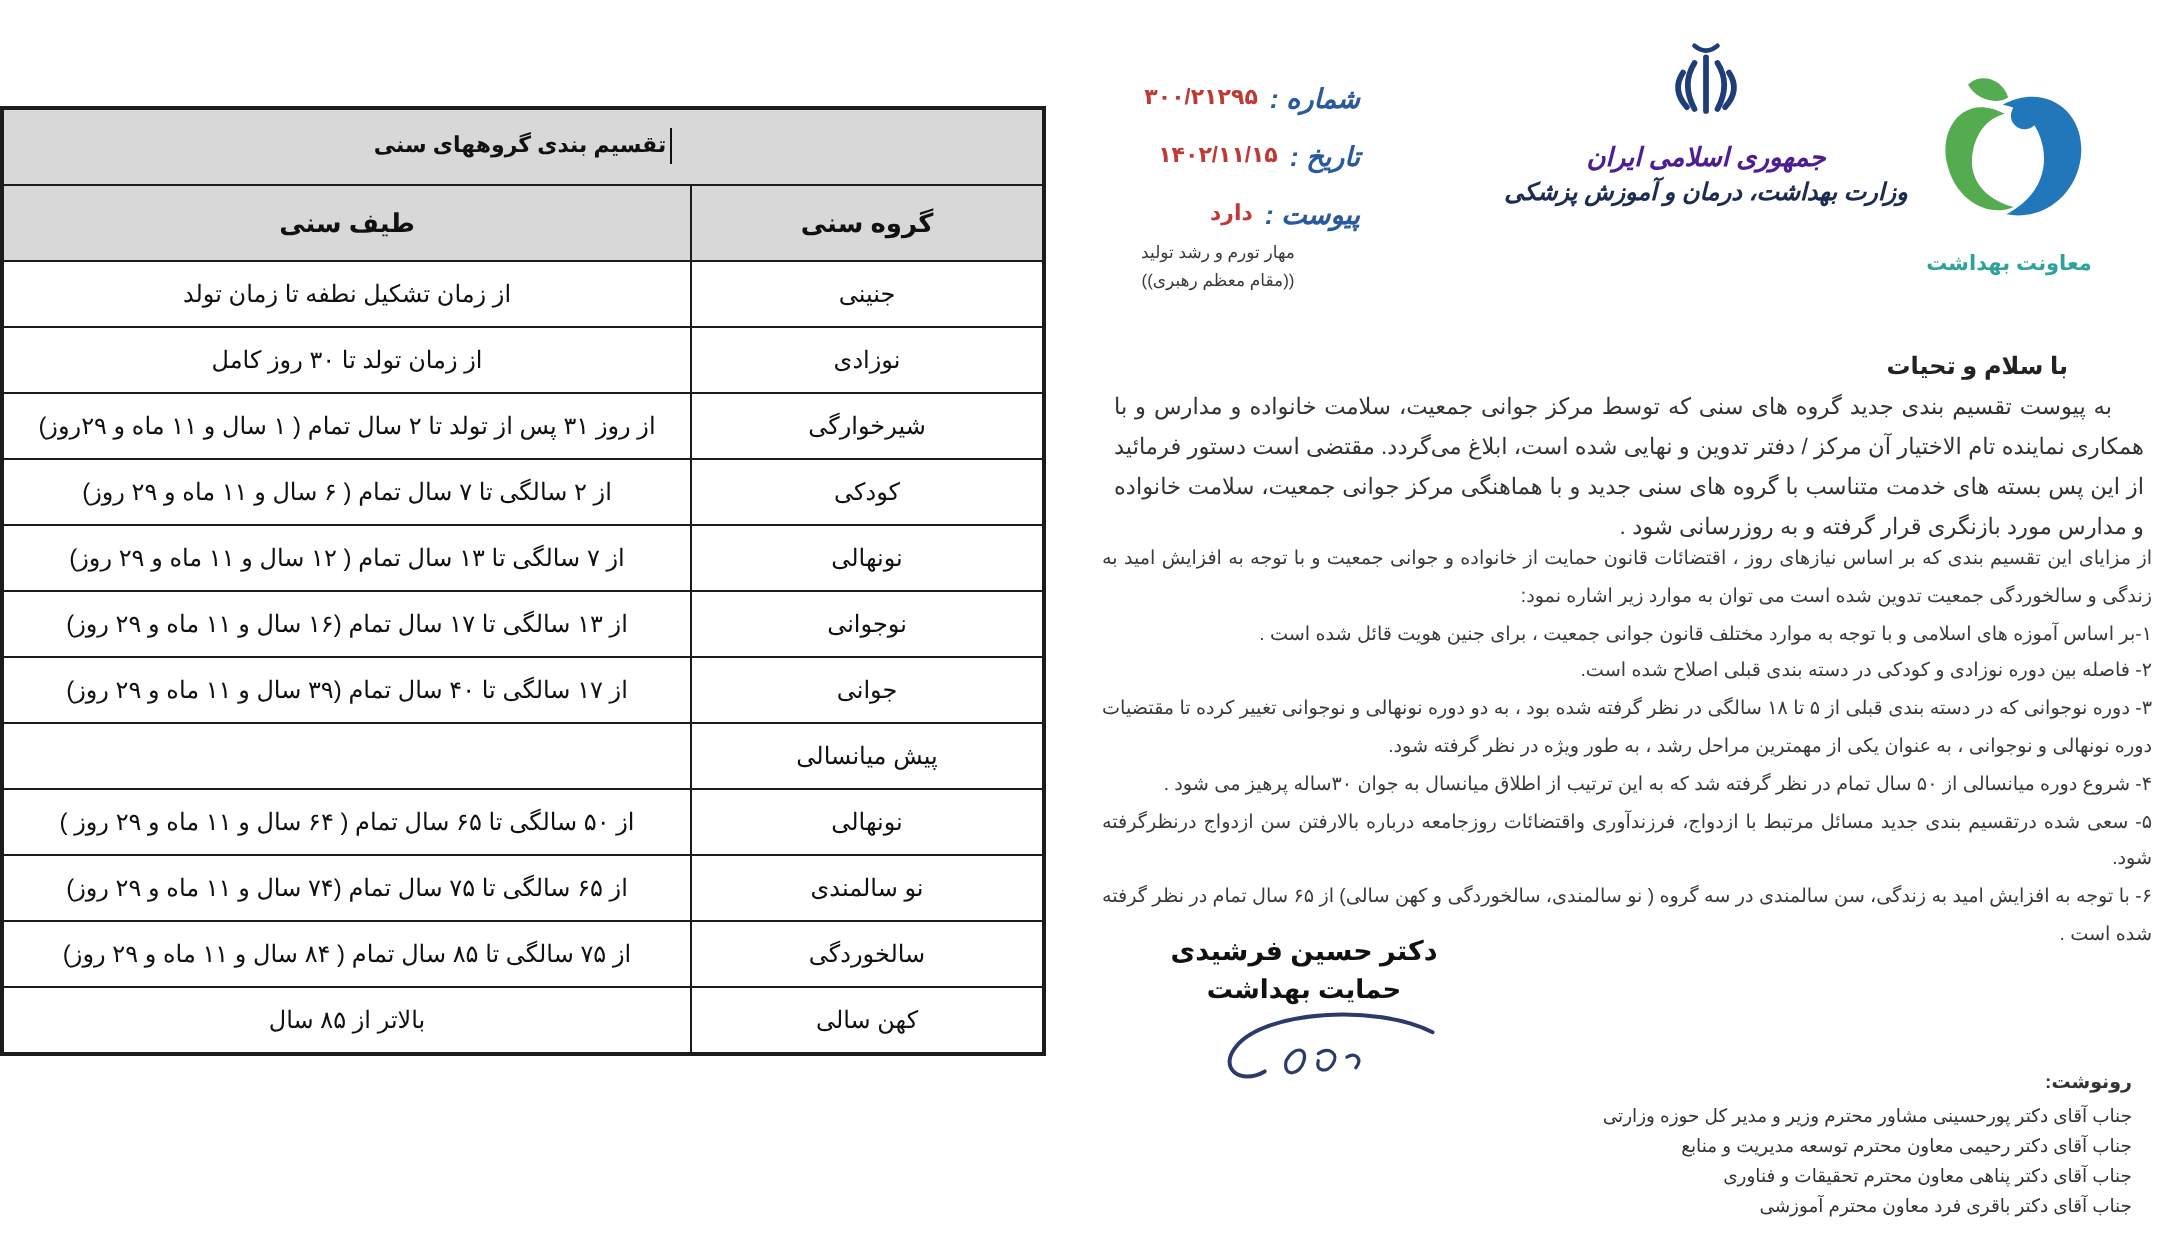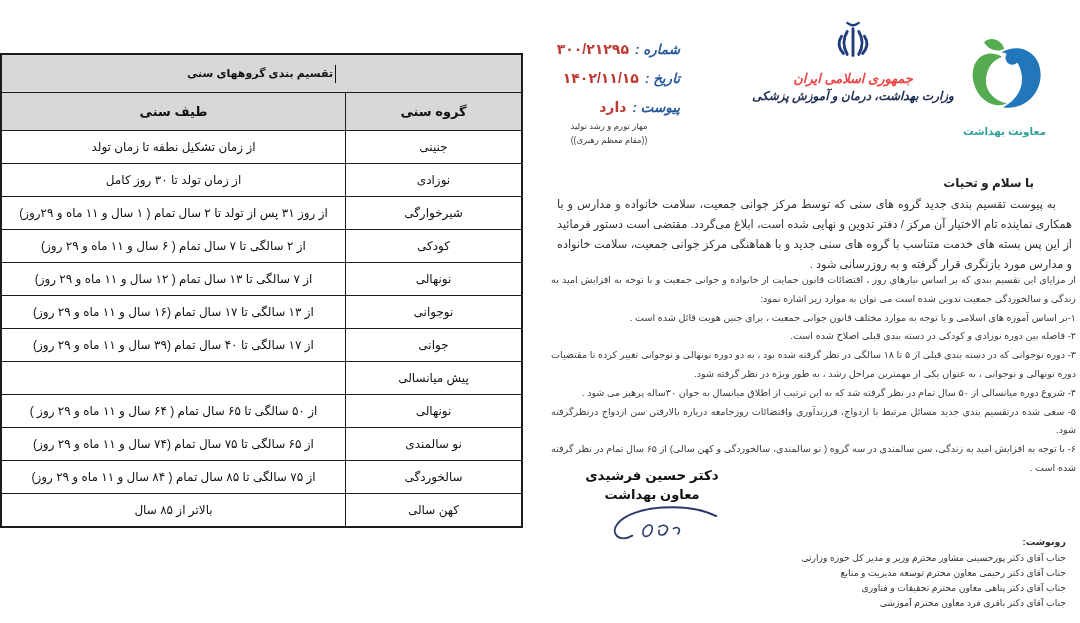--- a/index.html
+++ b/index.html
@@ -34,27 +34,27 @@
   .cell{display:flex;align-items:center;justify-content:center;text-align:center;font-size:12px;color:#111;padding:1px 4px;}
   .cell-group{width:176px;border-left:1.6px solid #1c1c1c;}
   .cell-range{flex:1;}
 
   
   .letter{position:absolute;left:545px;top:0;width:535px;height:623px;}
 
   .head-fields{position:absolute;top:34px;left:3px;width:132px;}
   .field-row{display:flex;justify-content:flex-start;align-items:center;height:29px;gap:6px;}
   .field-label{font-weight:bold;font-style:italic;color:var(--label-blue);font-size:13.5px;white-space:nowrap;}
-  .field-value{color:var(--accent-red);font-size:14px;font-weight:bold;white-space:nowrap;}
+  .field-value{color:var(--accent-red);font-size:11px;font-weight:bold;white-space:nowrap;}
 
   .slogan{position:absolute;top:119px;left:5px;width:118px;text-align:center;font-size:8.5px;line-height:14px;color:#3a3a3a;}
 
   .head-center{position:absolute;top:20px;left:193px;width:230px;text-align:center;color:var(--emblem-navy);}
   .emblem{display:block;margin:0 auto;}
-  .country-line{font-size:13px;font-weight:bold;font-style:italic;margin-top:5px;color:#ef4444;}
+  .country-line{font-size:13px;font-weight:bold;font-style:italic;margin-top:5px;color:#4c1d95;}
   .ministry-line{font-size:12px;font-weight:bold;font-style:italic;margin-top:3px;color:#1c2b52;}
 
   .head-logo{position:absolute;top:35px;left:402px;width:115px;text-align:center;}
   .logo-caption{font-size:10.5px;font-weight:bold;color:var(--caption-teal);margin-top:2px;}
 
   .greeting{position:absolute;top:176px;right:46px;font-weight:bold;font-size:12px;color:#222;}
 
   .para1{position:absolute;top:194px;right:8px;left:12px;font-size:11.3px;line-height:20px;
          text-align:justify;text-indent:16px;color:#333;}
 
@@ -211,21 +211,21 @@
           <div>۴- شروع دوره میانسالی از ۵۰ سال تمام در نظر گرفته شد که به این ترتیب از اطلاق میانسال به جوان ۳۰ساله پرهیز می شود .</div>
 
           <div>۵- سعی شده درتقسیم بندی جدید مسائل مرتبط با ازدواج، فرزندآوری واقتضائات روزجامعه درباره بالارفتن سن ازدواج درنظرگرفته شود.</div>
 
           <div>۶- با توجه به افزایش امید به زندگی، سن سالمندی در سه گروه ( نو سالمندی، سالخوردگی و کهن سالی) از ۶۵ سال تمام در نظر گرفته شده است .</div>
         </div>
     </div>
 
     <div class="signature">
       <div class="sig-name">دکتر حسین فرشیدی</div>
-      <div class="sig-title">معاون بهداشت</div>
+      <div class="sig-title">حمایت بهداشت</div>
       <svg class="sig-scribble" width="150" height="50" viewBox="0 0 160 56">
         <path d="M152 18 C 120 2, 58 6, 42 26 C 32 38, 44 48, 58 40" fill="none" stroke="#2b3a6b" stroke-width="2.2" stroke-linecap="round"></path>
         <path d="M70 34 c 4 -8 12 -8 10 0 c -2 8 -12 10 -10 0 m 18 -4 c 6 -4 12 0 8 6 c -3 5 -10 4 -8 -2 m 16 -2 c 5 -3 9 1 5 6" fill="none" stroke="#2b3a6b" stroke-width="1.8" stroke-linecap="round"></path>
       </svg>
     </div>
 
     <div class="cc">
       <div class="cc-heading">رونوشت:</div>
       <div>
 

